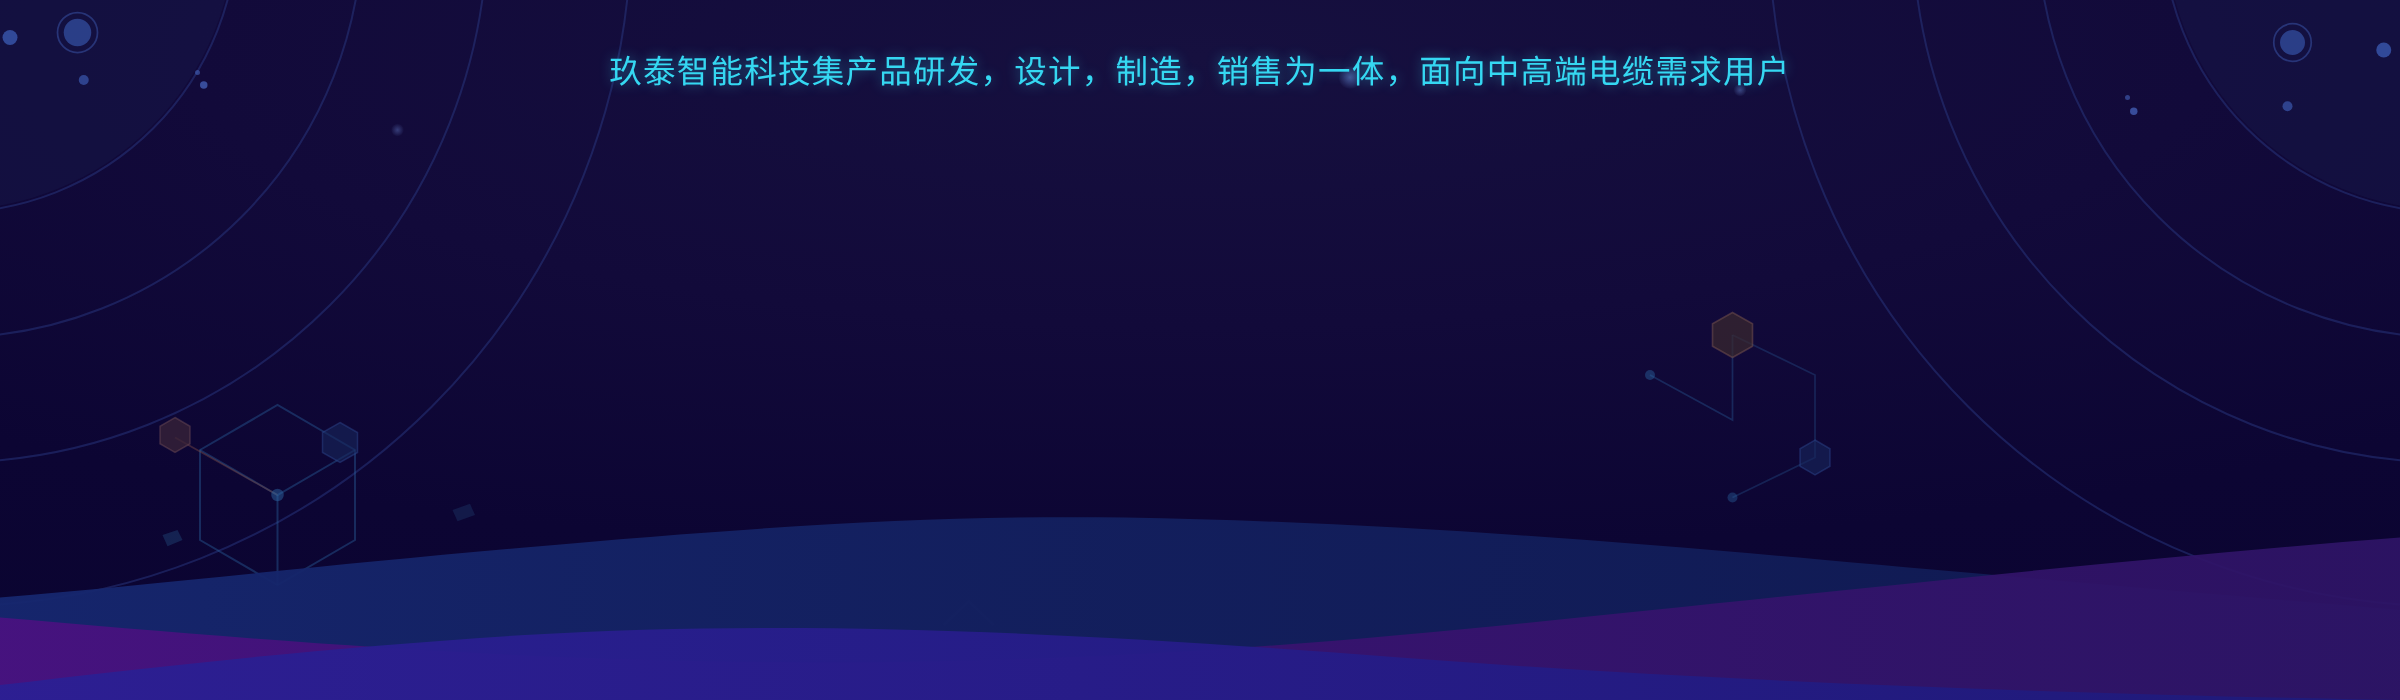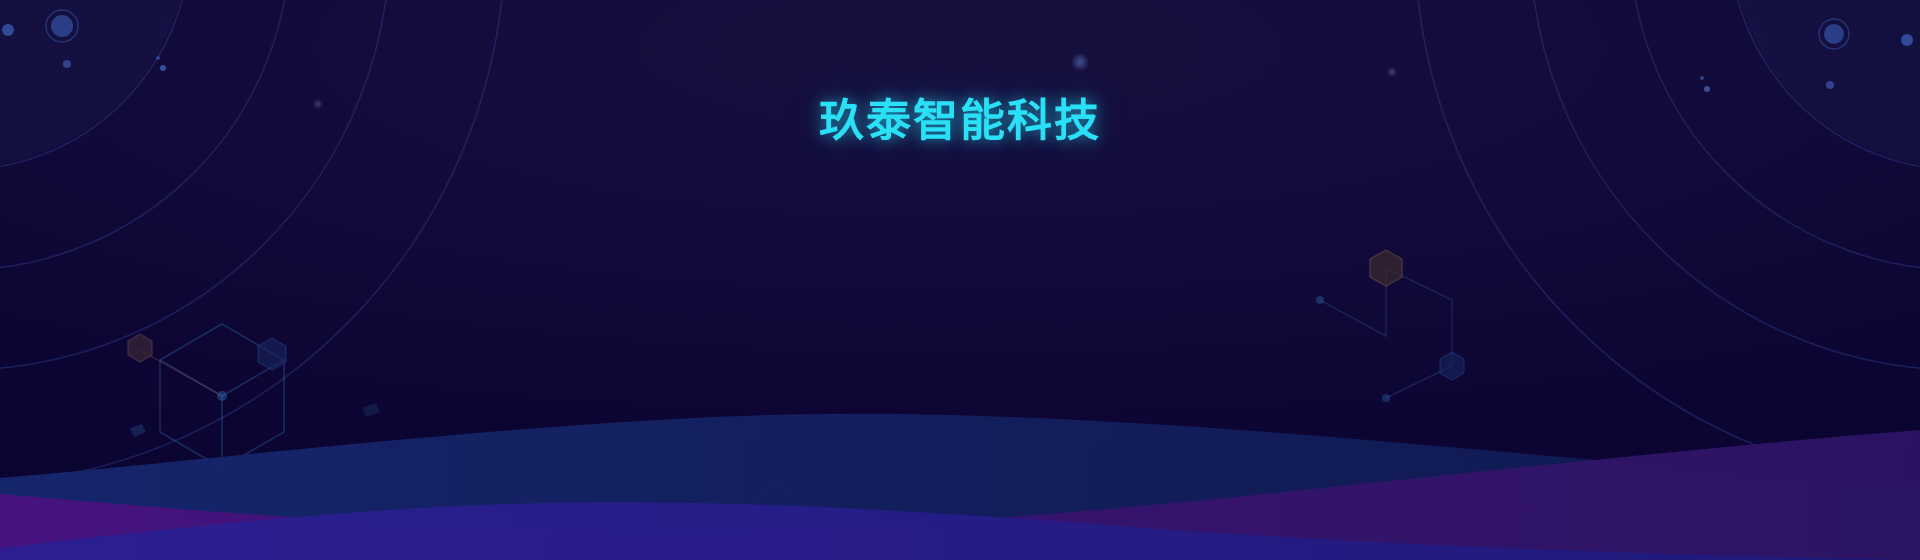--- a/index.html
+++ b/index.html
@@ -187,18 +187,18 @@
 
       <g>
         <path fill="url(#gWaveBlue)" fill-opacity="0.95" d="M0,478 C120,468 260,452 420,438 C620,420 760,412 900,414 C1080,417 1260,430 1460,448 C1640,464 1800,478 1920,488 L1920,560 L0,560 Z"></path>
         <path fill="url(#gWavePurple)" fill-opacity="0.92" d="M0,494 C140,506 300,520 460,526 C700,535 900,528 1120,508 C1360,486 1640,452 1920,430 L1920,560 L0,560 Z"></path>
         <path fill="url(#gWaveIndigo)" fill-opacity="0.95" d="M0,548 C120,534 260,518 420,508 C640,495 860,506 1120,526 C1380,546 1680,556 1920,560 L1920,560 L0,560 Z"></path>
       </g>
     </svg>
   </div>
 
   <div class="content">
-    <div class="eyebrow">玖泰智能科技</div>
-
-
+
+
+    <p class="subtitle">玖泰智能科技集产品研发，设计，制造，销售为一体，面向中高端电缆需求用户</p>
   </div>
 
 </div>
 
 </body></html>

